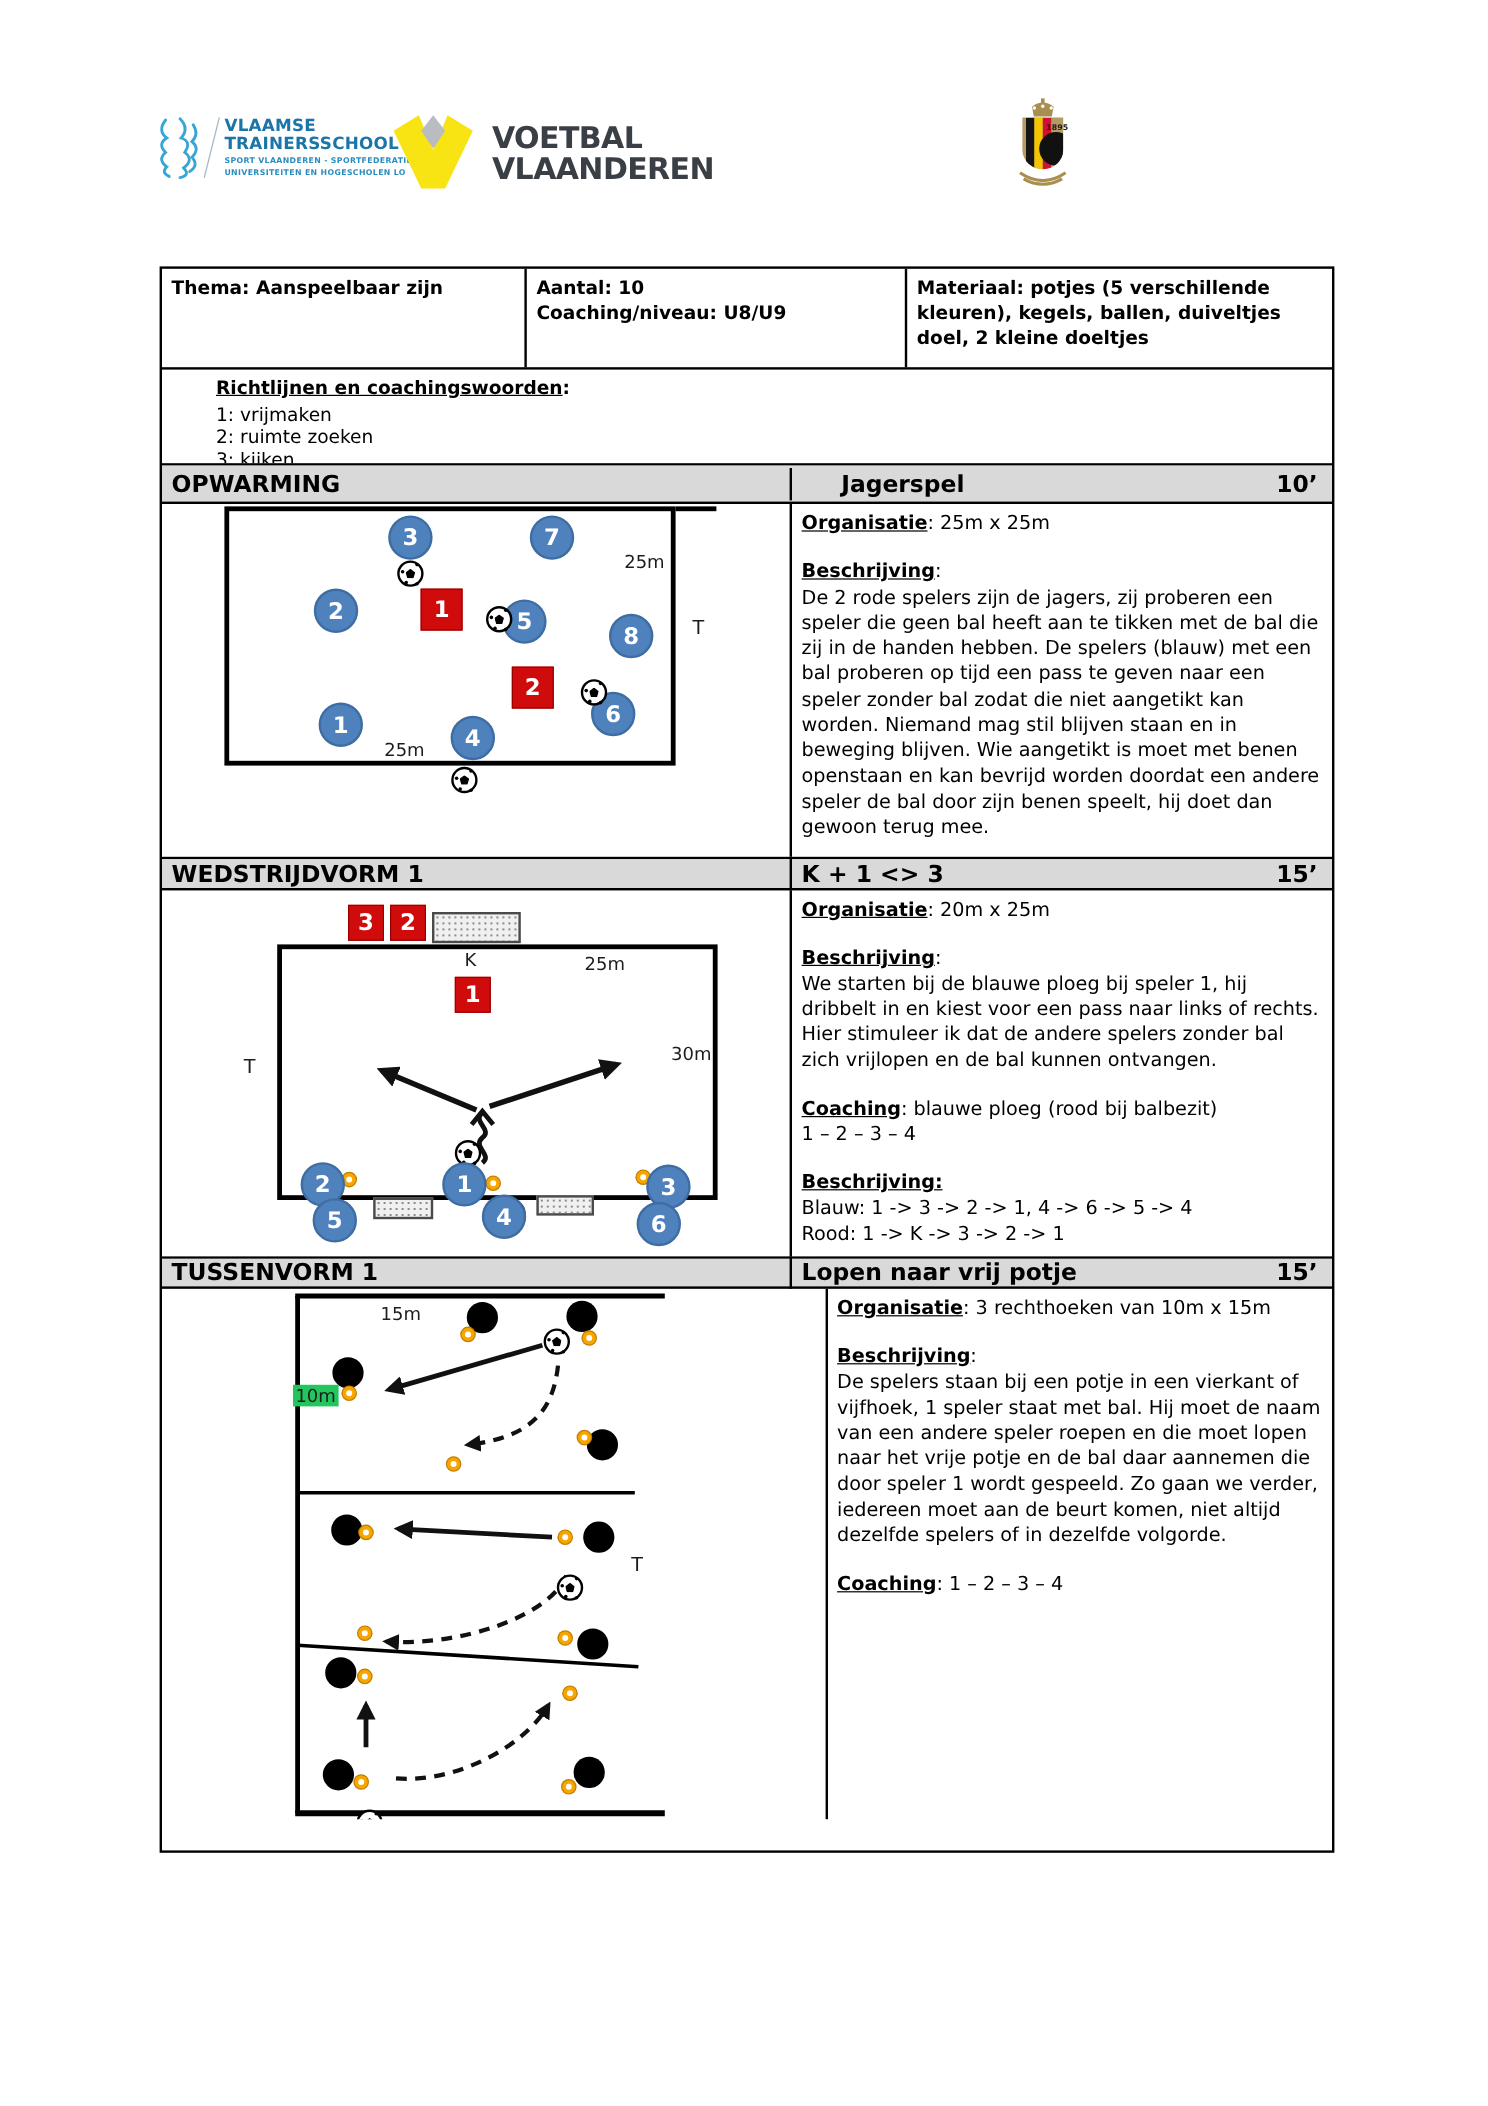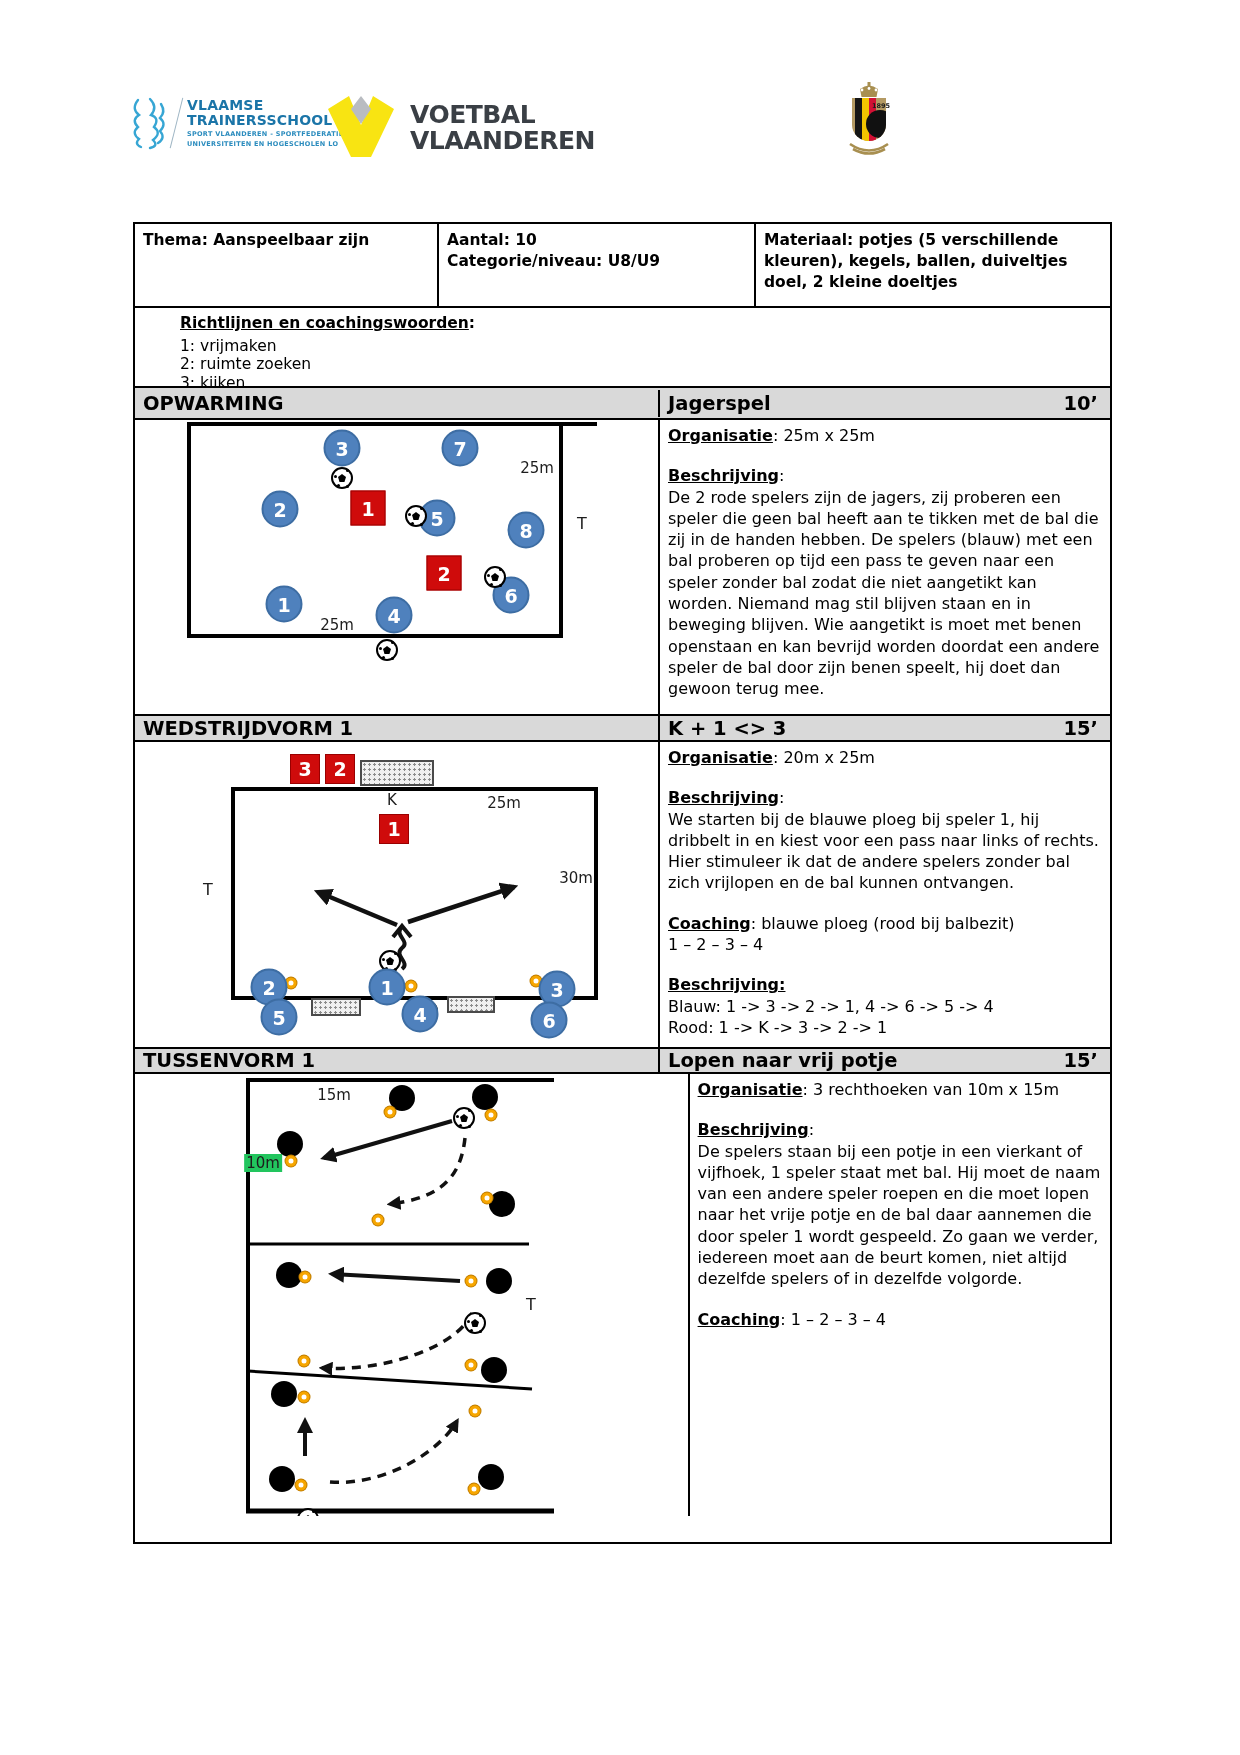--- a/index.html
+++ b/index.html
@@ -111,39 +111,39 @@
       </g>
     </svg>
   </div>
 
   <div class="maintable">
 
     <div class="row" style="height:84px;">
       <div class="cell bordR infocell" style="width:304px;">Thema: Aanspeelbaar zijn</div>
       <div class="cell bordR infocell" style="width:317px;">
         <div>Aantal: 10</div>
-        <div>Categorie/niveau: U8/U9</div>
+        <div>Coaching/niveau: U8/U9</div>
       </div>
       <div class="cell infocell" style="width:354px;">Materiaal: potjes (5 verschillende kleuren), kegels, ballen, duiveltjes doel, 2 kleine doeltjes</div>
     </div>
 
     <div class="row" style="height:80px;padding-left:36px;">
       <div class="cell richt" style="width:975px;">
         <div class="title"><span class="bl">Richtlijnen en coachingswoorden</span><span>:</span></div>
         <div>1: vrijmaken</div>
         <div>2: ruimte zoeken</div>
         <div>3: kijken</div>
         <div>4: snel zijn</div>
       </div>
     </div>
 
     <div class="row hdr" style="height:32px;">
       <div class="cell bordR htext" style="width:525px;display:flex;">OPWARMING</div>
       <div class="cell rwrap" style="width:450px;">
-        <span class="htext" style="padding:0;">Jagerspel</span>
+        <span class="htext" style="padding:0;margin-left:33px;">Jagerspel</span>
         <span class="htext" style="padding:0;text-align:right;">10’</span>
       </div>
     </div>
 
     <div class="row" style="height:296px;">
       <div class="cell bordR" style="width:525px;">
         <div class="diag" style="left:52px;top:0;width:412px;height:222px;">
           <div class="field" style="left:0;top:2px;width:376px;height:216px;"></div>
           <div style="position:absolute;left:376px;top:2px;width:34px;height:4px;background:#000;"></div>
           <div class="mk dlabel" style="left:350px;top:48px;">25m</div>

